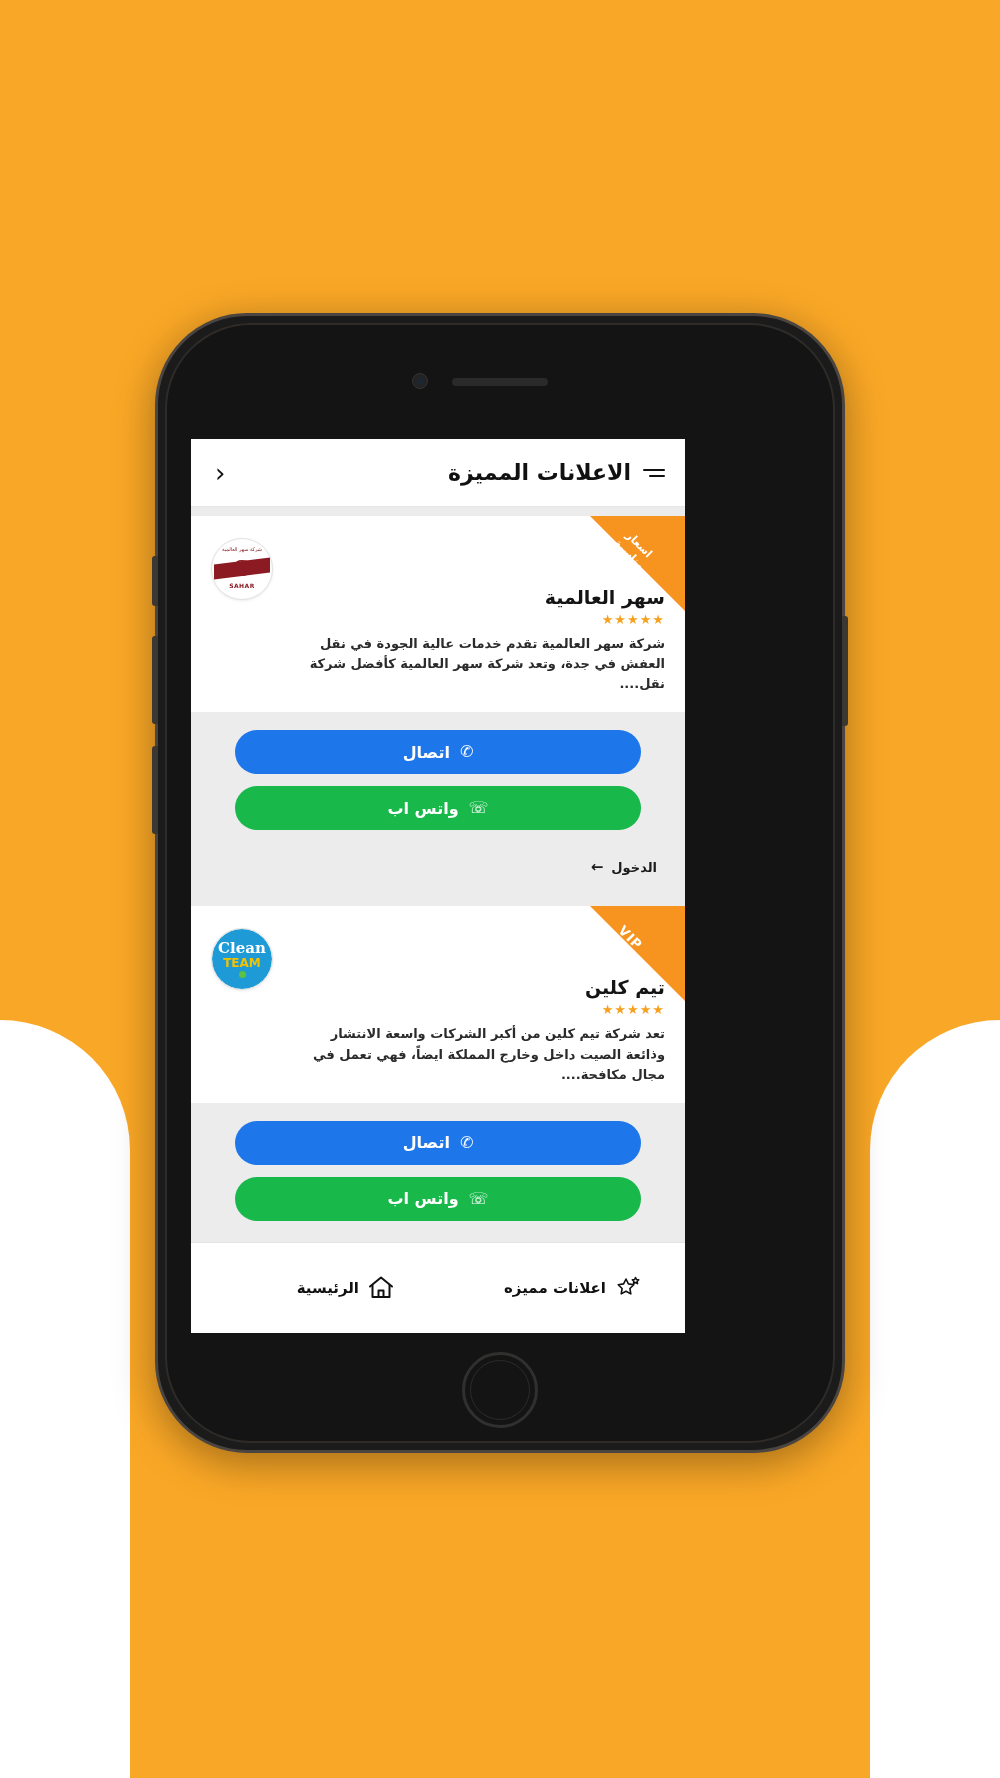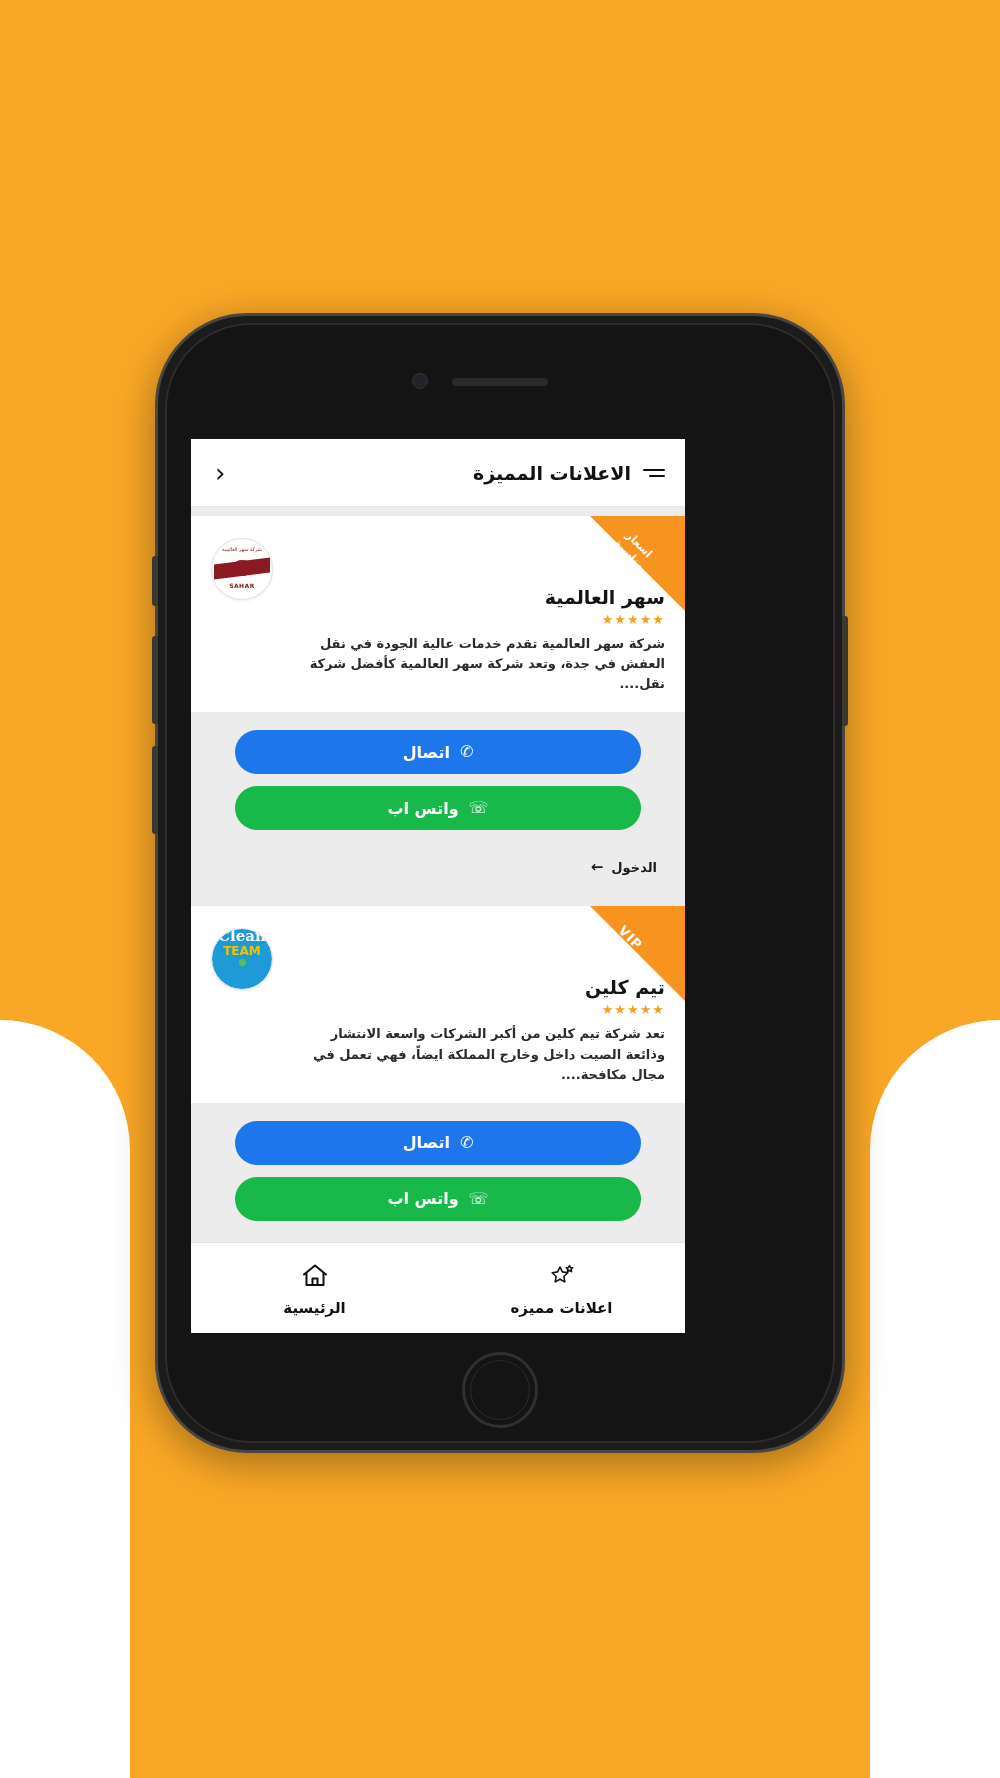--- a/index.html
+++ b/index.html
@@ -96,21 +96,21 @@
     display: flex; align-items: center; justify-content: space-between;
     padding: 0 20px;
     border-bottom: 1px solid #e6e6e6;
   }
   .hdr-right { display: flex; align-items: center; gap: 12px; }
   .hamburger { display: flex; flex-direction: column; gap: 4px; width: 22px; }
   .hamburger span { display: block; height: 2px; background: #111; border-radius: 2px; }
   .hamburger span:nth-child(1) { width: 22px; }
   .hamburger span:nth-child(2) { width: 16px; }
   .hdr-title {
-    font-size: 19px; font-weight: bold; color: #111;
+    font-size: 22px; font-weight: bold; color: #111;
     letter-spacing: 0;
   }
   .back-chevron {
     font-size: 26px; color: #111; line-height: 1; padding: 0 4px;
     font-family: "DejaVu Sans", sans-serif;
   }
 
   
   .scroll-body {
     height: 735px; overflow: hidden; background: #ECECEC;
@@ -172,21 +172,21 @@
     position: absolute; bottom: 10px; left: 0; right: 0; text-align: center;
     font-size: 6px; color: #8B1A22; font-weight: bold; letter-spacing: .5px;
   }
   .logo-sahar .toptxt {
     position: absolute; top: 7px; left: 0; right: 0; text-align: center;
     font-size: 5px; color: #8B1A22;
   }
   .logo-clean {
     width: 100%; height: 100%; border-radius: 50%;
     background: #1E9BD7;
-    display: flex; flex-direction: column; align-items: center; 
+    display: flex; flex-direction: column; align-items: center; justify-content: center;
     line-height: 1;
   }
   .logo-clean .c1 { color: #fff; font-size: 15px; font-weight: bold; font-family:"DejaVu Serif", serif;}
   .logo-clean .c2 { color: #F2C200; font-size: 12px; font-weight: bold; margin-top: 1px; }
   .logo-clean .dot { width: 7px; height: 7px; background: #5CC23F; border-radius: 50%; margin-top: 2px; }
 
   .card-txt { flex: 1 1 auto; text-align: right; padding-top: 2px; margin-top: 46px; }
   .ad-title { font-size: 19px; font-weight: bold; color: #141414; margin-bottom: 4px; }
   .stars { color: #F6A11D; font-size: 13px; letter-spacing: 1px; margin-bottom: 7px; }
   .ad-desc { font-size: 13px; line-height: 1.55; color: #2b2b2b; font-weight: bold; }
@@ -212,21 +212,21 @@
   .enter-row .arrow { font-size: 15px; }
 
   
   .bottom-nav {
     position: absolute; left: 0; right: 0; bottom: 0;
     height: 91px; background: #ffffff;
     display: flex; align-items: center; justify-content: space-around;
     border-top: 1px solid #e3e3e3;
   }
   .nav-item {
-    display: flex; flex-direction: column; align-items: center; gap: 7px;
+    display: flex; flex-direction: row; align-items: center; gap: 7px;
     width: 33%;
   }
   .nav-label { font-size: 15px; font-weight: bold; color: #111; }
   .nav-ic { height: 32px; display: flex; align-items: center; justify-content: center; }
 </style>
 </head>
 <body>
 
 <div class="bg-orange"></div>
 <div class="bg-white-left"></div>

